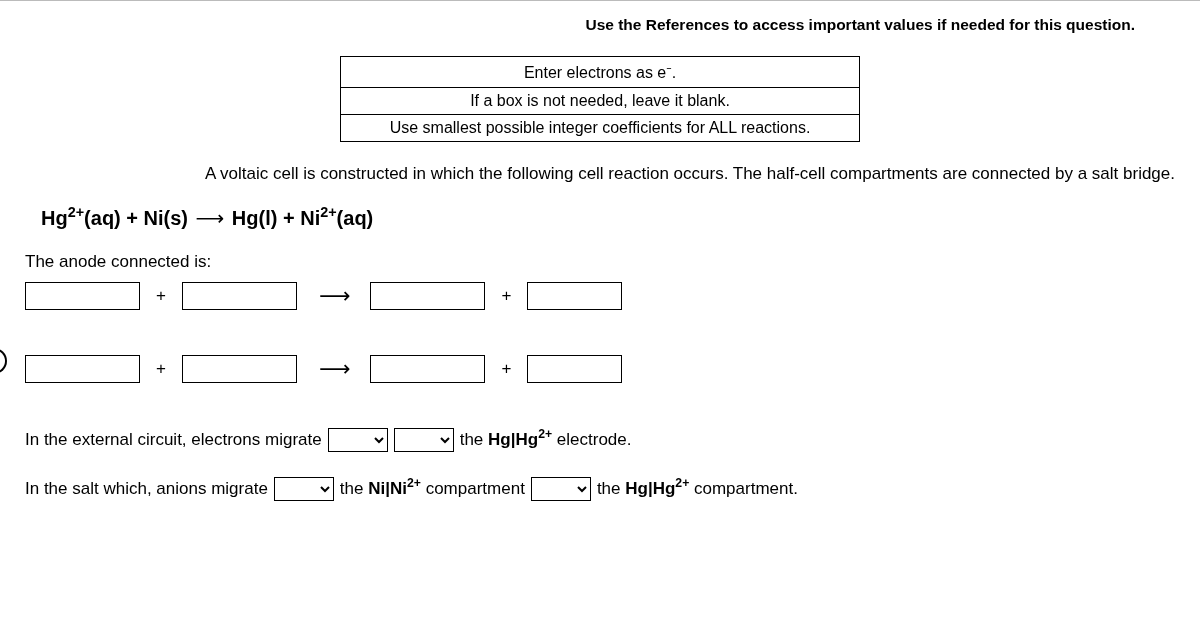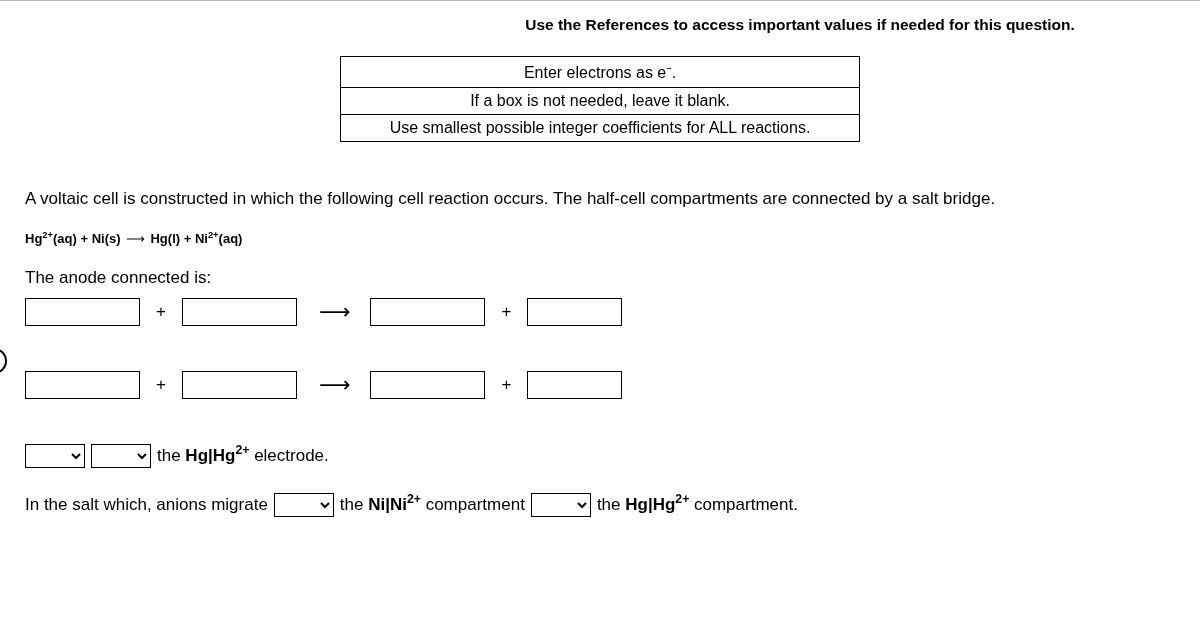--- a/index.html
+++ b/index.html
@@ -19,41 +19,41 @@
       left: -7px;
       top: 347px;
       width: 14px;
       height: 26px;
       border: 2px solid #000;
       border-left: none;
       border-radius: 0 14px 14px 0;
       background: #fff;
     }
     .top-instruction {
-      text-align: center;
+      text-align: right;
       font-weight: bold;
       font-size: 15.5px;
       margin-bottom: 22px;
       margin-left: 440px;
       margin-right: 40px;
     }
     .hint-table {
-      margin: 0 auto 47px auto;
+      margin: 0 auto 22px auto;
       border-collapse: collapse;
       width: 520px;
     }
     .hint-table td {
       border: 1.5px solid #000;
       padding: 4px 10px;
       text-align: center;
       font-size: 16px;
     }
     .content { padding-left: 0; }
-    .intro-line { font-size: 17px; margin-bottom: 22px; }
-    .reaction-line { font-size: 13px; font-weight: bold; margin-bottom: 22px; }
+    .intro-line { font-size: 17px; margin-bottom: 22px; text-align: right; }
+    .reaction-line { font-size: 20px; font-weight: bold; margin-bottom: 22px; margin-left: 16px; }
     .section-label { font-size: 17px; margin-bottom: 10px; }
     .input-row {
       display: flex;
       align-items: center;
       gap: 10px;
       margin-bottom: 45px;
     }
     .input-row:last-of-type { margin-bottom: 50px; }
     input[type="text"].chem-box {
       width: 115px;
@@ -137,20 +137,21 @@
     <input type="text" class="chem-box" style="">
     <span class="plus">+</span>
     <input type="text" class="chem-box" style="">
     <span class="arrow">⟶</span>
     <input type="text" class="chem-box" style="">
     <span class="plus">+</span>
     <input type="text" class="chem-box small" style="">
   </div>
 
   <div class="fill-line">
+    <span>In the external circuit, electrons migrate</span>
     <select class="dropdown"><option></option></select>
     <select class="dropdown"><option></option></select>
     <span><span>the </span><b><span>Hg|Hg</span><sup>2+</sup></b><span> electrode.</span></span>
   </div>
 
   <div class="fill-line">
     <span>In the salt which, anions migrate</span>
     <select class="dropdown"><option></option></select>
     <span><span>the </span><b><span>Ni|Ni</span><sup>2+</sup></b><span> compartment</span></span>
     <select class="dropdown"><option></option></select>

